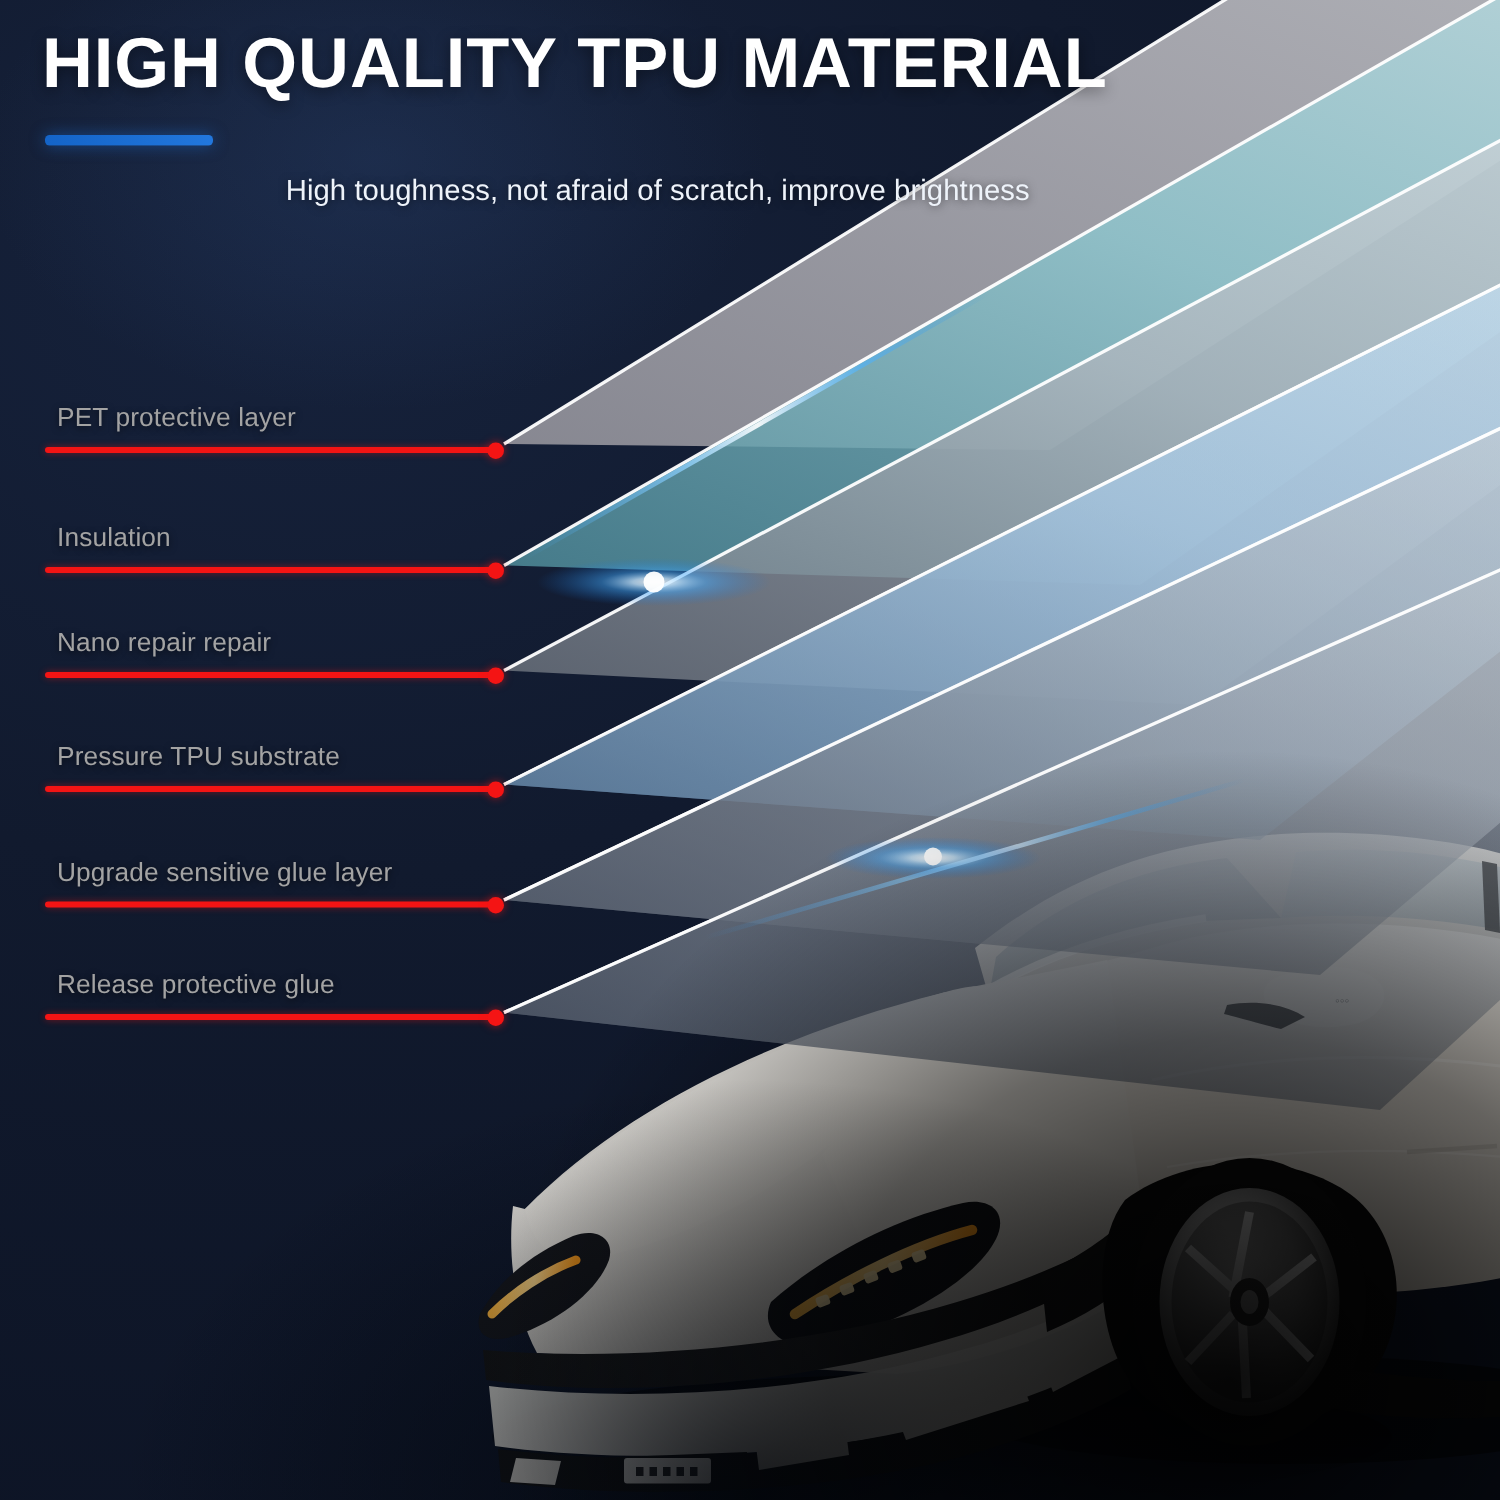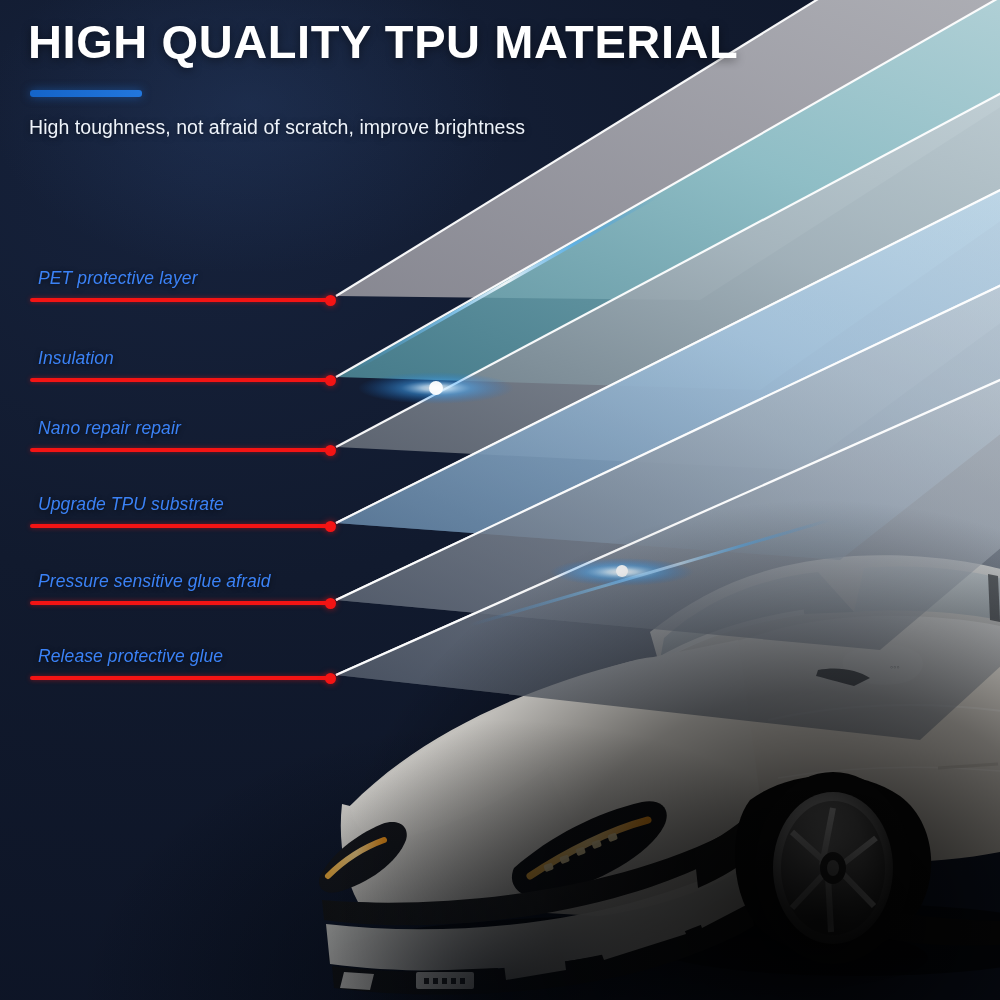--- a/index.html
+++ b/index.html
@@ -36,32 +36,32 @@
   }
   .rule{
     width:112px;height:7px;border-radius:3px;margin:23px 0 0 2px;
     background:linear-gradient(90deg,#1464c8,#2277dd);
     box-shadow:0 0 10px rgba(30,110,210,.55);
   }
   .subtitle{
     color:#eef3fa;font-size:19.5px;font-weight:400;margin:19px 0 0 1px;
     letter-spacing:.05px;white-space:nowrap;
     text-shadow:0 1px 6px rgba(0,0,0,.5);
+    text-align:center;
   }
 
   
   #sheets{position:absolute;inset:0;}
 
   
   .callout{position:absolute;left:0;height:0;}
   .callout .lbl{
     position:absolute;left:38px;bottom:9px;white-space:nowrap;
-    color:#3b82f6;font-size:17.5px;font-weight:400;letter-spacing:.1px;
+    color:#a3a3a3;font-size:17.5px;font-weight:400;letter-spacing:.1px;
     text-shadow:0 1px 5px rgba(0,0,0,.6);
-    font-style:italic;
   }
   .callout .line{
     position:absolute;left:30px;top:0;height:4px;border-radius:2px;
     background:#f41414;box-shadow:0 0 5px rgba(244,20,20,.45);
   }
   .callout .dot{
     position:absolute;top:-3.5px;width:11px;height:11px;border-radius:50%;
     background:#f41414;box-shadow:0 0 6px rgba(244,20,20,.6);
   }
 
@@ -367,26 +367,26 @@
         <div class="lbl">Insulation</div>
         <div class="line" style="width: 300px; background: rgb(244, 20, 20);"></div>
         <div class="dot" style="left: 325px; background: rgb(244, 20, 20);"></div>
       </div>
       <div class="callout" style="top: 448px;">
         <div class="lbl">Nano repair repair</div>
         <div class="line" style="width: 300px; background: rgb(244, 20, 20);"></div>
         <div class="dot" style="left: 325px; background: rgb(244, 20, 20);"></div>
       </div>
       <div class="callout" style="top: 524px;">
-        <div class="lbl">Upgrade TPU substrate</div>
+        <div class="lbl">Pressure TPU substrate</div>
         <div class="line" style="width: 300px; background: rgb(244, 20, 20);"></div>
         <div class="dot" style="left: 325px; background: rgb(244, 20, 20);"></div>
       </div>
       <div class="callout" style="top: 601px;">
-        <div class="lbl">Pressure sensitive glue afraid</div>
+        <div class="lbl">Upgrade sensitive glue layer</div>
         <div class="line" style="width: 300px; background: rgb(244, 20, 20);"></div>
         <div class="dot" style="left: 325px; background: rgb(244, 20, 20);"></div>
       </div>
       <div class="callout" style="top: 676px;">
         <div class="lbl">Release protective glue</div>
         <div class="line" style="width: 300px; background: rgb(244, 20, 20);"></div>
         <div class="dot" style="left: 325px; background: rgb(244, 20, 20);"></div>
       </div>
     </div>
 

